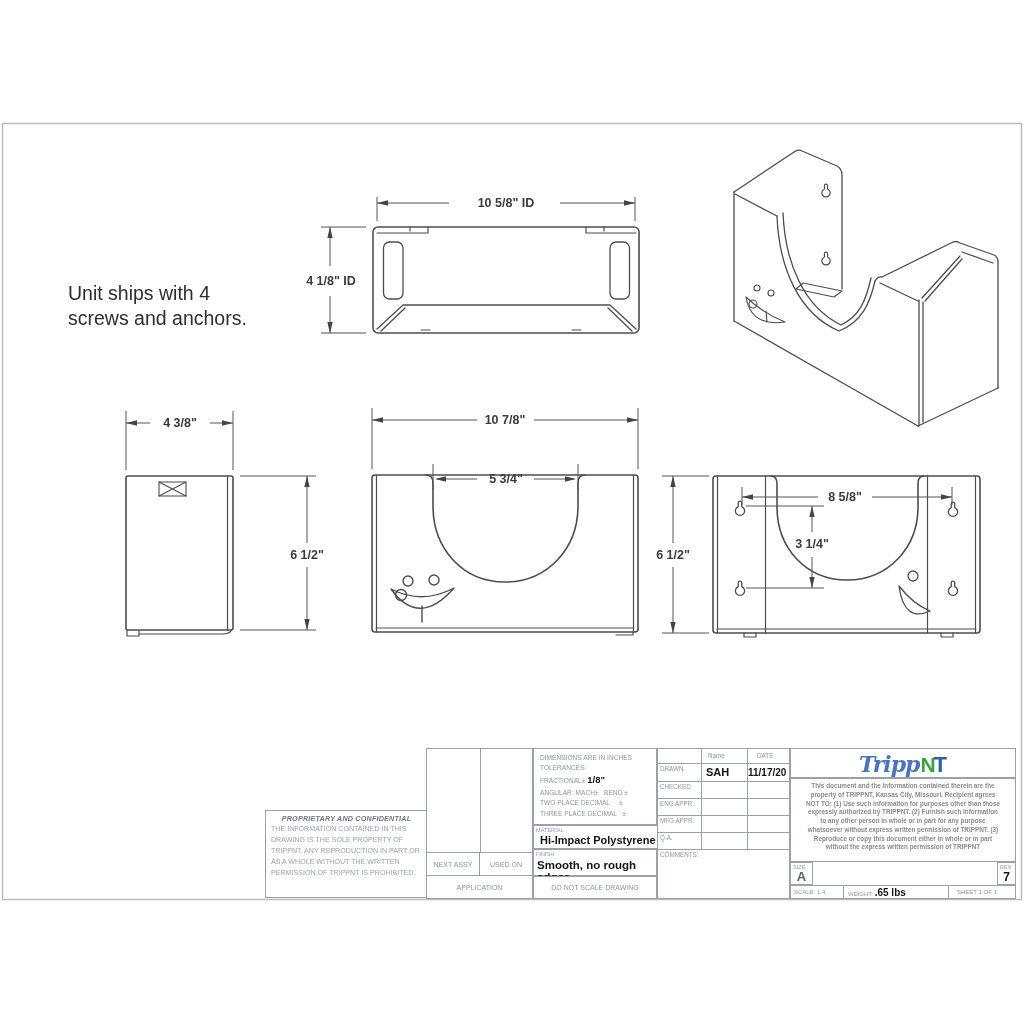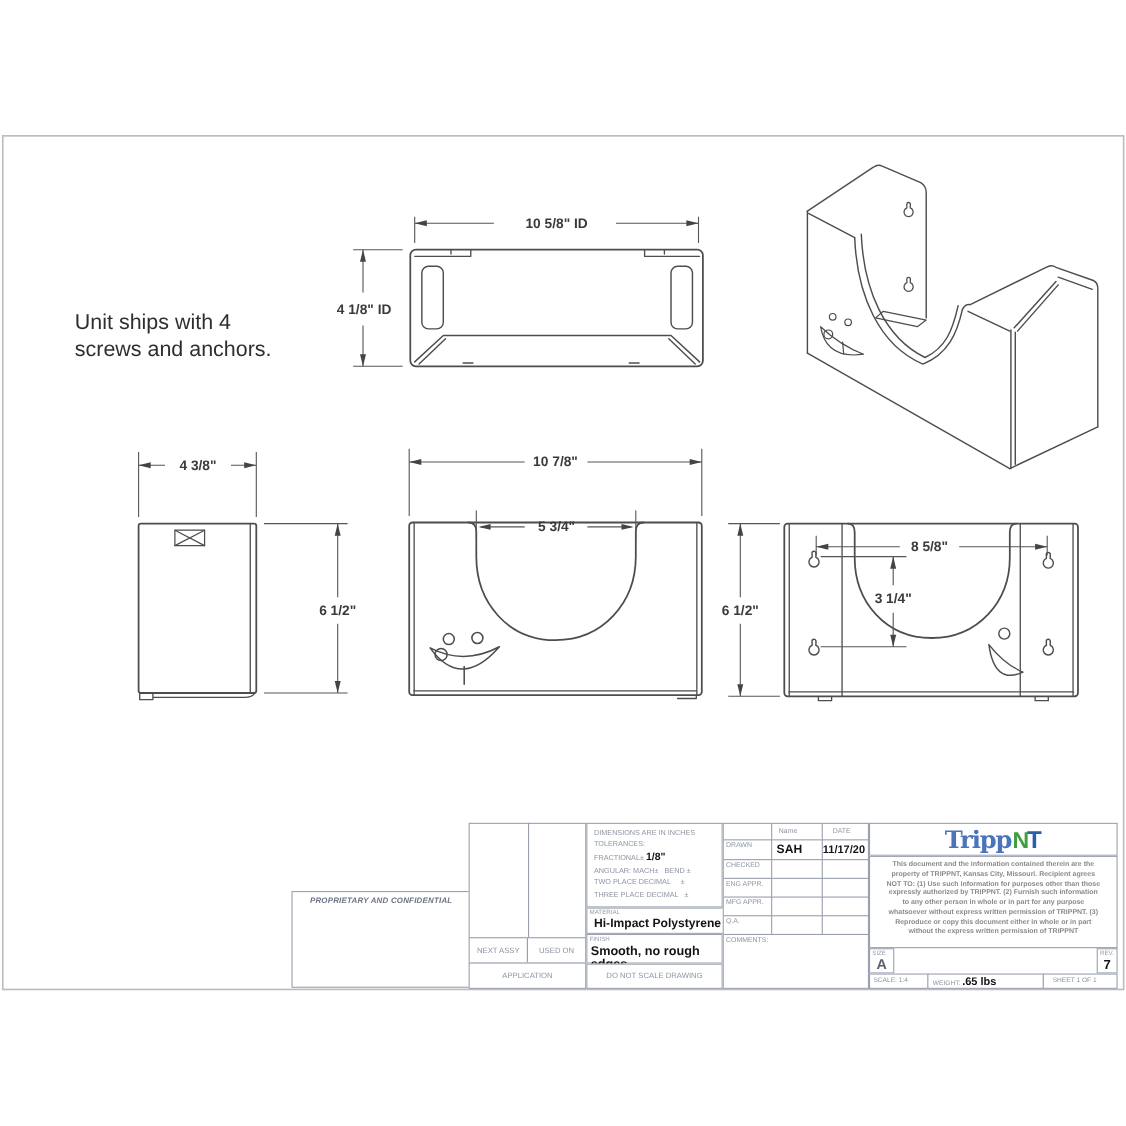--- a/index.html
+++ b/index.html
@@ -17,21 +17,21 @@
   .vdiv{position:absolute;width:1px;background:#9aa0ad;}
   .ctr{display:flex;align-items:center;justify-content:center;text-align:center;}
   .tol{font-size:6.6px;line-height:1.55;padding:4px 0 0 6px;white-space:pre;color:#8e94a2;}
   .tol .tb-val{font-size:9.5px;}
   .prop{position:absolute;left:265px;top:810px;width:163px;height:88px;box-sizing:border-box;
         border:1px solid #9aa0ad;background:#fff;}
   .prop h4{margin:3px 4px 1px;text-align:center;font-size:7.2px;color:#6e7486;letter-spacing:.2px;font-style:italic;}
   .prop p{margin:0 5px;font-size:7.1px;line-height:1.55;color:#99a1af;}
   .legal{font-size:6.35px;line-height:1.38;color:#8a8a8a;font-weight:600;text-align:center;padding:3px 14px 0;}
   .logo{display:flex;align-items:baseline;justify-content:center;padding-top:2px;}
-  .logo .scr{font-family:"DejaVu Serif",serif;font-weight:700;font-size:22px;color:#4a74bc;letter-spacing:-1px;}
+  .logo .scr{font-family:"DejaVu Serif",serif;font-style:italic;font-weight:700;font-size:22px;color:#4a74bc;letter-spacing:-1px;}
   .logo .gn{font-family:"Liberation Sans",sans-serif;font-weight:700;font-size:21px;color:#3f9f3f;margin-left:1px;}
   .logo .bt{font-family:"Liberation Sans",sans-serif;font-weight:700;font-size:22px;color:#2b5fad;margin-left:-2px;}
   .rowlab{padding:2px 0 0 2px;font-size:6.3px;}
   .smallcap{position:absolute;left:2px;top:1px;font-size:5.6px;color:#969cab;}
 </style>
 </head>
 <body>
 
 <div class="canvas">
 
@@ -173,20 +173,21 @@
     <polygon points="812,588 809.3,577 814.7,577" fill="#444" stroke="none"></polygon>
   </g>
   <text class="dim-text" x="845" y="501" text-anchor="middle">8 5/8"</text>
   <text class="dim-text" x="812" y="548" text-anchor="middle">3 1/4"</text>
 </svg>
 
 <div class="note">Unit ships with 4 screws and anchors.</div>
 
 <div class="prop">
   <h4>PROPRIETARY AND CONFIDENTIAL</h4>
+  <p>THE INFORMATION CONTAINED IN THIS DRAWING IS THE SOLE PROPERTY OF TRIPPNT.  ANY REPRODUCTION IN PART OR AS A WHOLE WITHOUT THE WRITTEN PERMISSION OF TRIPPNT IS PROHIBITED.</p>
 </div>
 
 <div class="tb">
 
   <div class="cell empties" style="left:0;top:0;width:107px;height:105px;"></div>
   <div class="vdiv" style="left:53.5px;top:0;height:104px;"></div>
   <div class="cell ctr" style="left:0;top:104px;width:54px;height:24px;">
     <span>NEXT ASSY</span>
       </div>
   <div class="cell ctr" style="left:53px;top:104px;width:54px;height:24px;">

